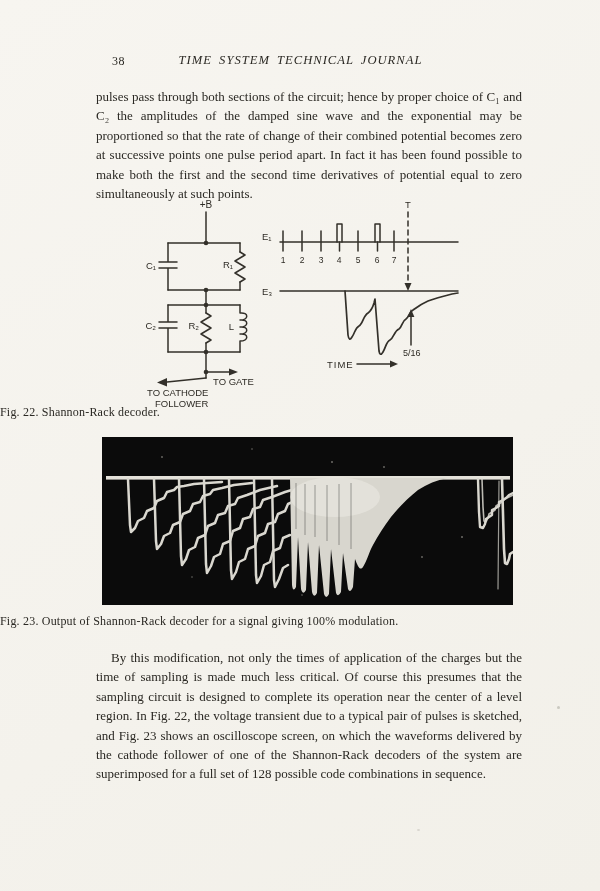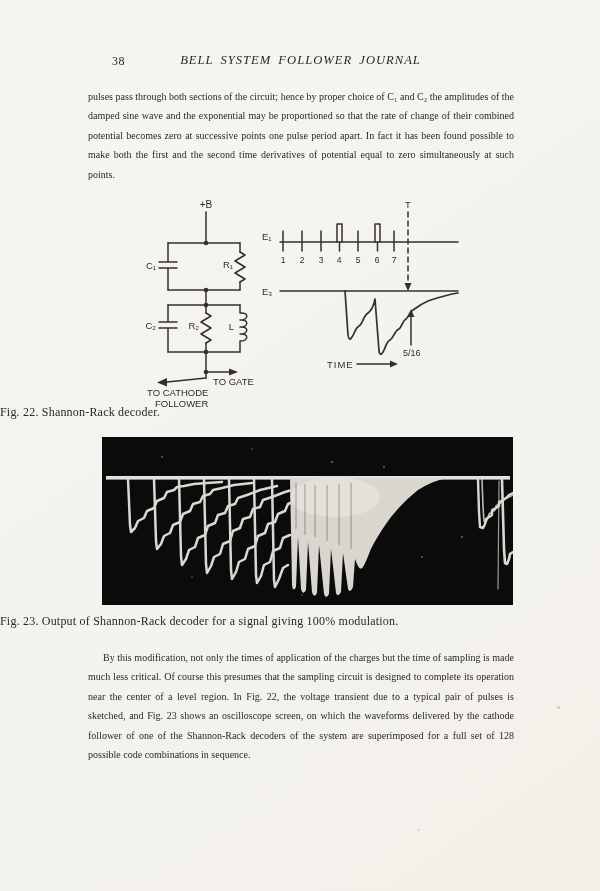--- a/index.html
+++ b/index.html
@@ -18,22 +18,22 @@
   .pageno{
     position:absolute;left:92px;top:54px;
     font-size:12px;letter-spacing:0.5px;margin-left:20px;
   }
   .journal-header{
     position:absolute;left:88px;top:53px;width:425px;
     text-align:center;font-style:italic;font-size:12.6px;
     letter-spacing:1px;word-spacing:3px;
   }
   .body-par{
-    position:absolute;left:88px;width:426px;
-    font-size:10px;line-height:19.4px;
+    position:absolute;left:96px;width:426px;
+    font-size:13px;line-height:19.4px;
     text-align:justify;
   }
   #par1{top:87px;}
   #par2{top:648px;text-indent:15px;}
   .fig-caption{
     position:absolute;left:0;width:600px;text-align:left;
     font-size:12px;letter-spacing:0.2px;
   }
   #fig22-caption{top:405px;}
   #fig23-caption{top:614px;}
@@ -44,21 +44,21 @@
   }
   .speck{position:absolute;border-radius:50%;background:#9a988f;}
   svg text{font-family:"Liberation Sans","DejaVu Sans",sans-serif;fill:#2e2b25;}
 </style>
 </head>
 <body>
 
 <div class="page">
 
   <div class="pageno">38</div>
-  <div class="journal-header">BELL SYSTEM FOLLOWER JOURNAL</div>
+  <div class="journal-header">TIME SYSTEM TECHNICAL JOURNAL</div>
 
   <div class="body-par" id="par1">pulses pass through both sections of the circuit; hence by proper choice of C₁ and C₂ the amplitudes of the damped sine wave and the exponential may be proportioned so that the rate of change of their combined potential becomes zero at successive points one pulse period apart.  In fact it has been found possible to make both the first and the second time derivatives of potential equal to zero simultaneously at such points.</div>
 
   <svg id="fig22-svg" width="600" height="215" viewBox="0 0 600 215">
     <g stroke="#33302a" stroke-width="1.5" fill="none" stroke-linecap="round" stroke-linejoin="round">
 
       <g>
         <path d="M206,17 V48"></path>
       </g>
 

